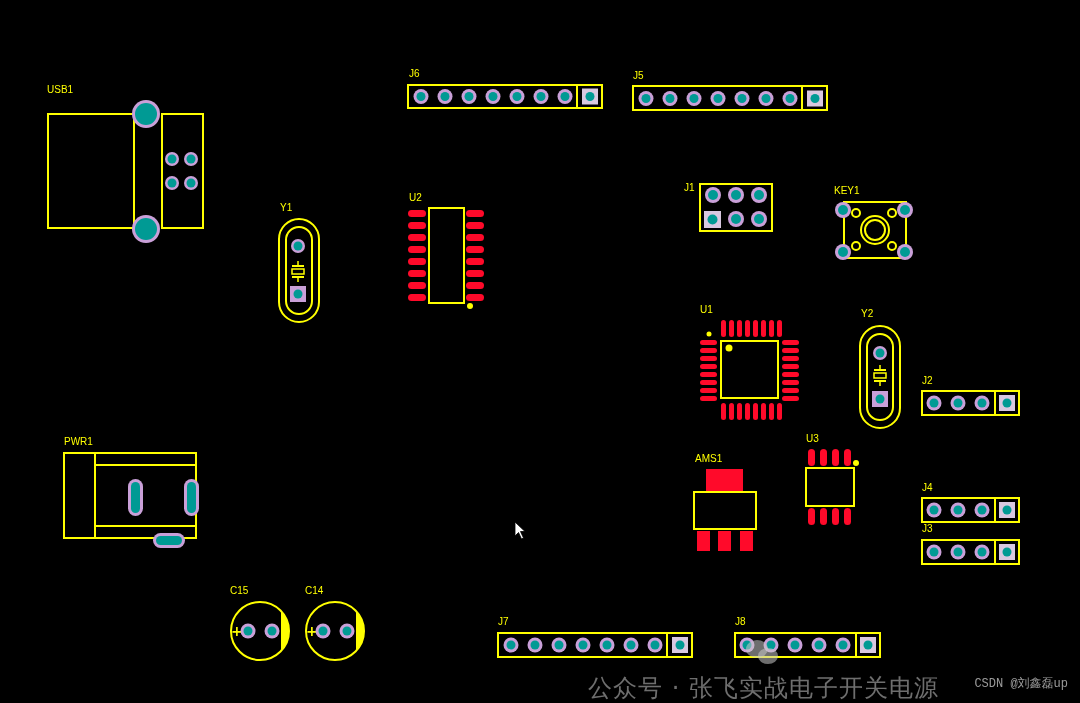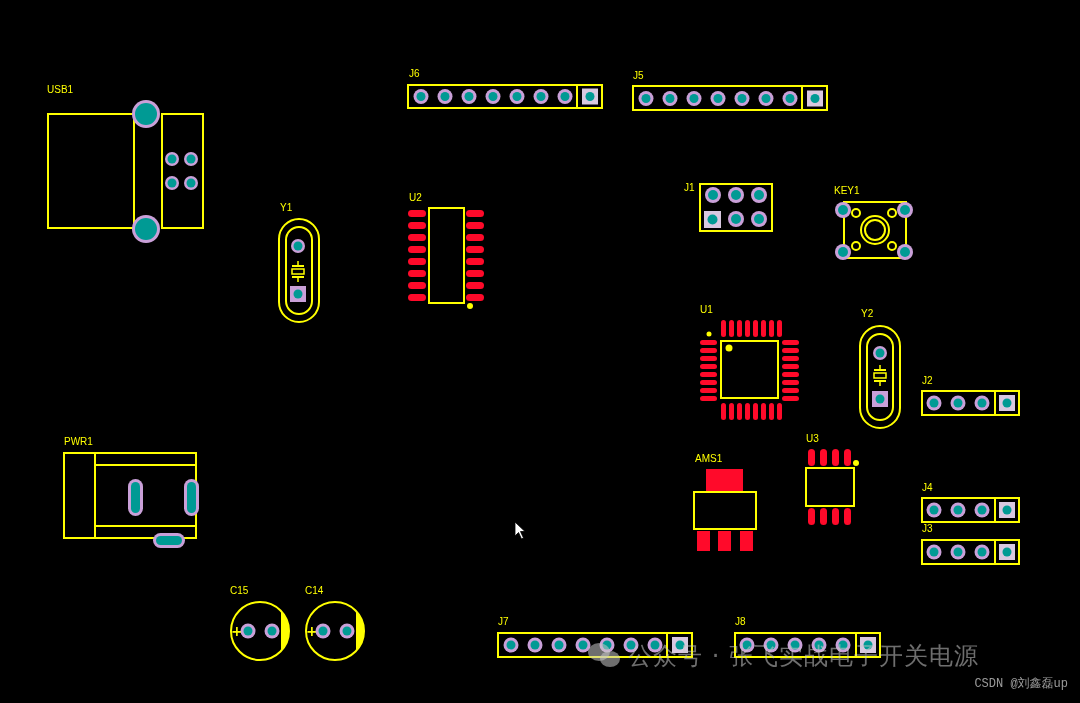--- a/index.html
+++ b/index.html
@@ -5,21 +5,21 @@
   html, body { margin: 0; padding: 0; background: #000; }
   body { width: 1080px; height: 703px; overflow: hidden; position: relative; font-family: "DejaVu Sans", sans-serif; }
   #pcb { position: absolute; left: 0; top: 0; width: 1080px; height: 703px; }
   .designator { font-family: "Liberation Sans", sans-serif; font-size: 10px; fill: #ffff00; }
   .silk { fill: none; stroke: #ffff00; stroke-width: 2; }
   .silk-fill { fill: #ffff00; }
   .pad-ring { fill: #c9a0d8; }
   .pad-hole { fill: #009a94; }
   .pad-sq { fill: #d8c8e0; }
   .smd { fill: #ff0a2a; }
-  .watermark { position: absolute; left: 588px; top: 640px; display: flex; align-items: center; gap: 6px; color: rgba(200,200,200,0.55); font-family: "DejaVu Sans", sans-serif; font-size: 24px; letter-spacing: 1px; }
+  .watermark { position: absolute; left: 588px; top: 640px; display: flex; align-items: center; gap: 6px; color: rgba(200,200,200,0.55); font-family: "DejaVu Sans", sans-serif; font-size: 24px; letter-spacing: 1px; flex-direction: column; }
   .wechat-icon { width: 34px; height: 26px; position: relative; }
   .wechat-icon .b1 { position: absolute; left: 0; top: 0; width: 22px; height: 18px; border-radius: 50%; background: rgba(200,200,200,0.55); }
   .wechat-icon .b2 { position: absolute; left: 12px; top: 8px; width: 20px; height: 16px; border-radius: 50%; background: rgba(200,200,200,0.55); }
   .csdn { position: absolute; right: 12px; top: 675px; color: rgba(220,220,220,0.7); font-family: Liberation Mono, monospace; font-size: 12px; }
   .cursor { position: absolute; left: 514px; top: 521px; width: 14px; height: 20px; }
 </style>
 </head>
 <body>
 
 <svg id="pcb" viewBox="0 0 1080 703" xmlns="http://www.w3.org/2000/svg">

